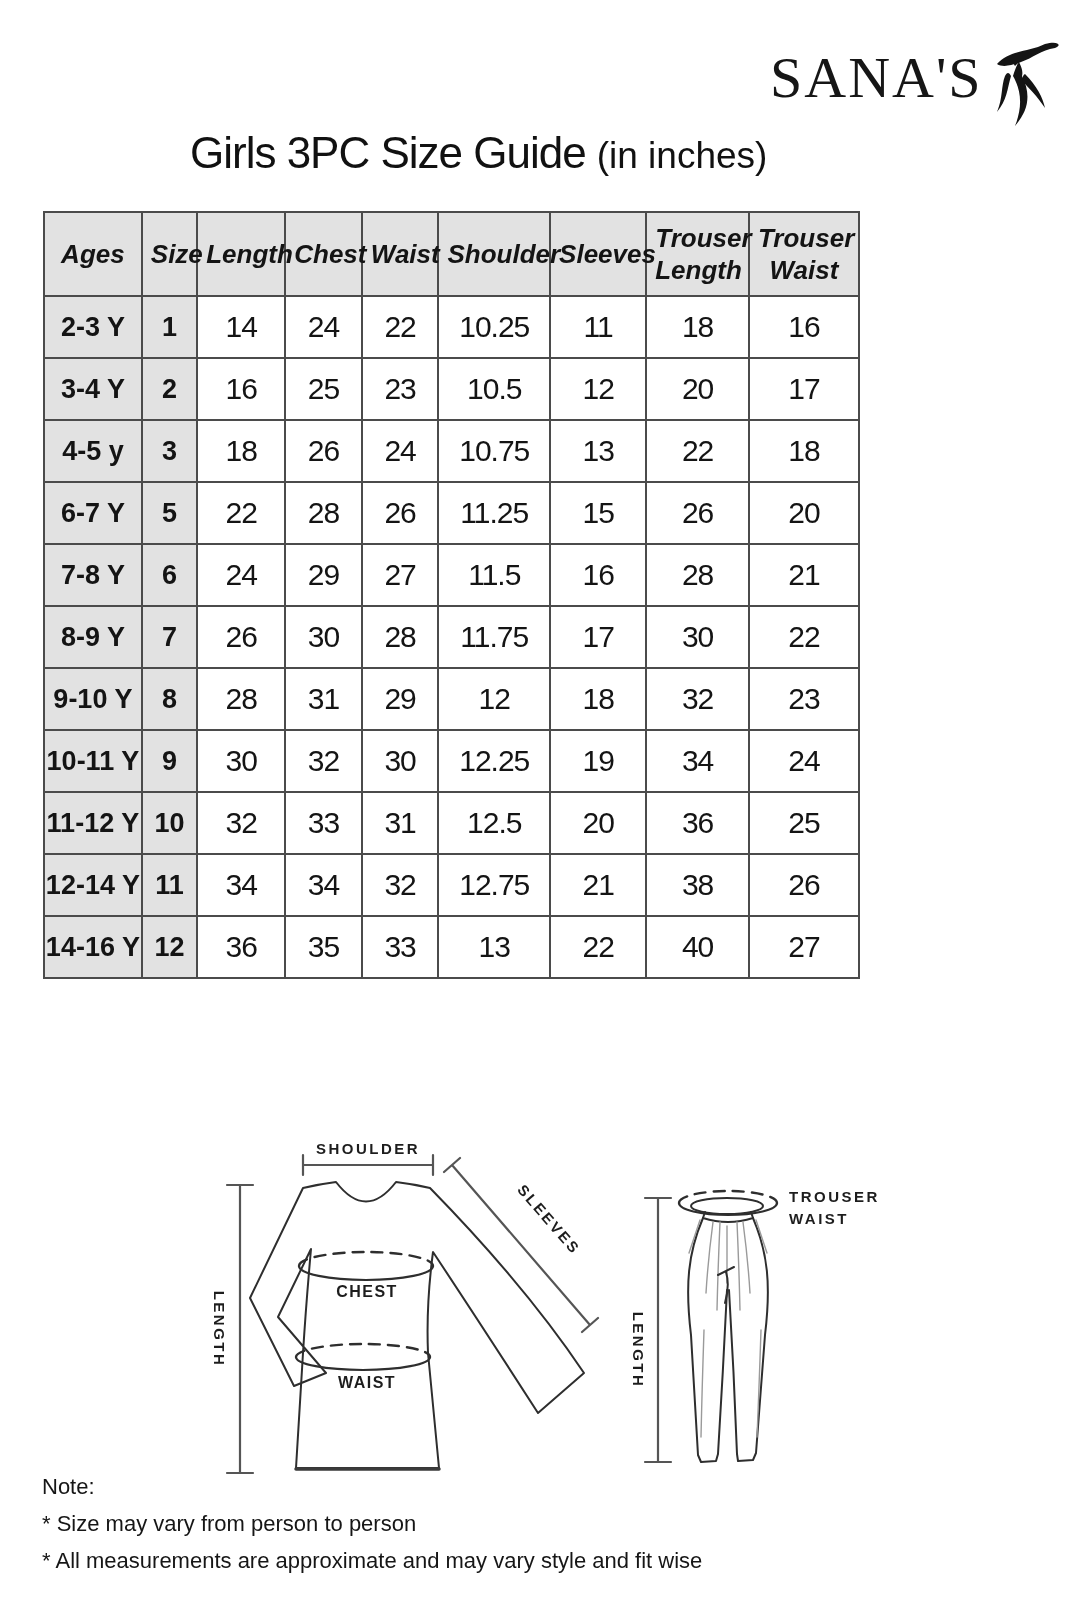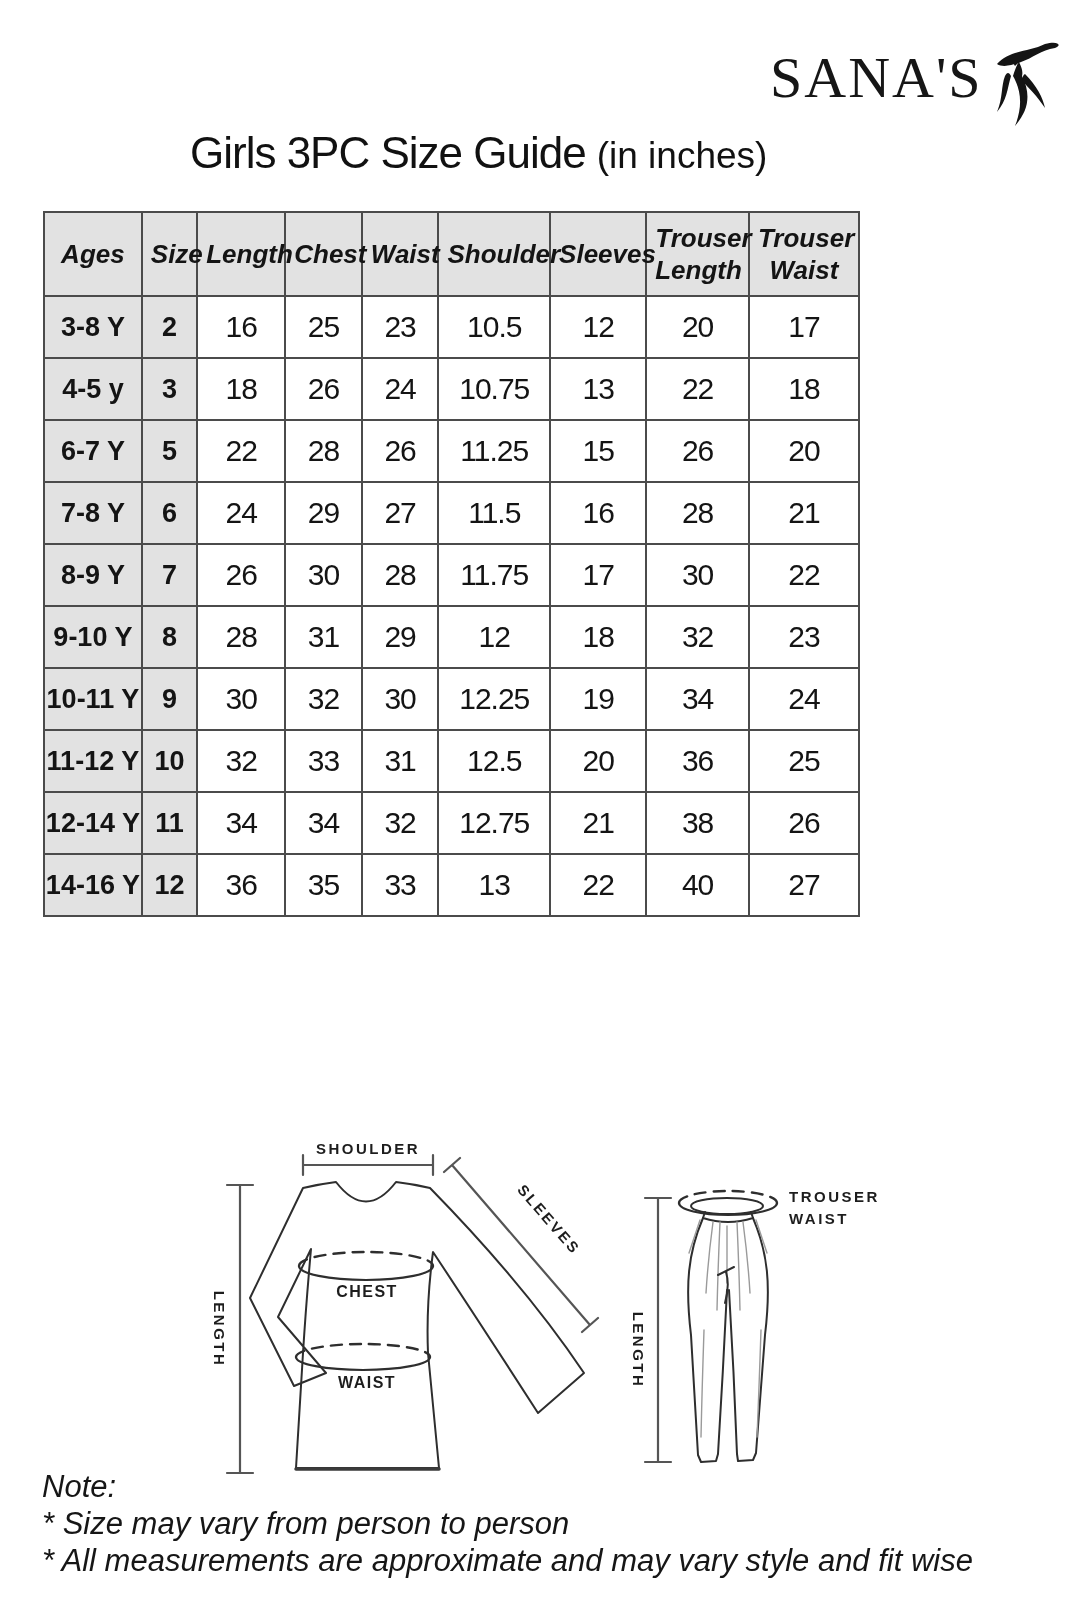--- a/index.html
+++ b/index.html
@@ -69,21 +69,21 @@
   .dash-bottom { fill:none; stroke:#2e2e2e; stroke-width:2.2; }
   .diag-label {
     font-family:"Liberation Sans", sans-serif;
     font-size:15px; font-weight:bold; letter-spacing:2.5px; fill:#1d1d1d;
   }
   .diag-label-lg { font-size:16px; letter-spacing:1.5px; }
 
   
   .notes {
     position:absolute; top:1468px; left:42px;
-    font-size:31px; line-height:37px; color:#161616;font-style:italic;
+    font-size:22px; line-height:37px; color:#161616;
   }
 </style>
 </head>
 <body>
 
 <div class="logo">
   <span class="logo-text">SANA'S</span>
   <svg class="logo-icon" width="74" height="86" viewBox="0 0 74 86" aria-hidden="true">
     <path d="M8,22 C20,8 40,10 56,2 C70,-2 73,4 66,6 C52,8 44,16 32,20 C24,23 14,26 8,22 Z" fill="#141414"></path>
     <path d="M30,20 C33,26 34,30 33,34 C42,52 40,68 26,84 C34,64 32,48 24,34 C26,28 27,24 30,20 Z" fill="#141414"></path>
@@ -118,21 +118,32 @@
         <th>Chest</th>
         <th>Waist</th>
         <th>Shoulder</th>
         <th>Sleeves</th>
         <th>Trouser Length</th>
         <th>Trouser Waist</th>
       </tr>
   </thead>
   <tbody id="body-rows">
       <tr>
-        <td class="key">3-8 Y</td>
+        <td class="key">2-3 Y</td>
+        <td class="key">1</td>
+        <td>14</td>
+        <td>24</td>
+        <td>22</td>
+        <td>10.25</td>
+        <td>11</td>
+        <td>18</td>
+        <td>16</td>
+      </tr>
+      <tr>
+        <td class="key">3-4 Y</td>
         <td class="key">2</td>
         <td>16</td>
         <td>25</td>
         <td>23</td>
         <td>10.5</td>
         <td>12</td>
         <td>20</td>
         <td>17</td>
       </tr>
       <tr>

